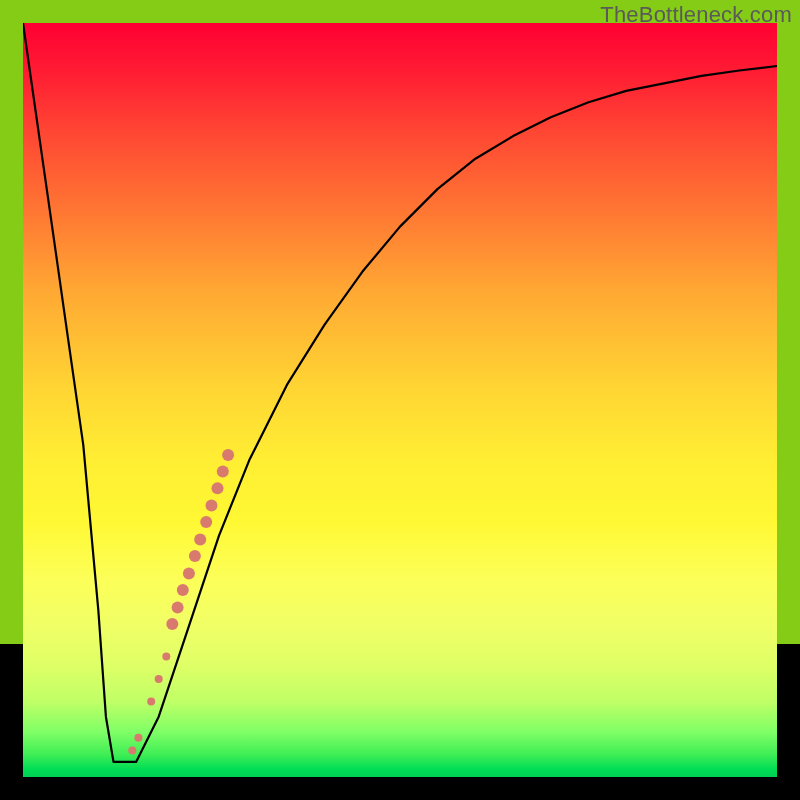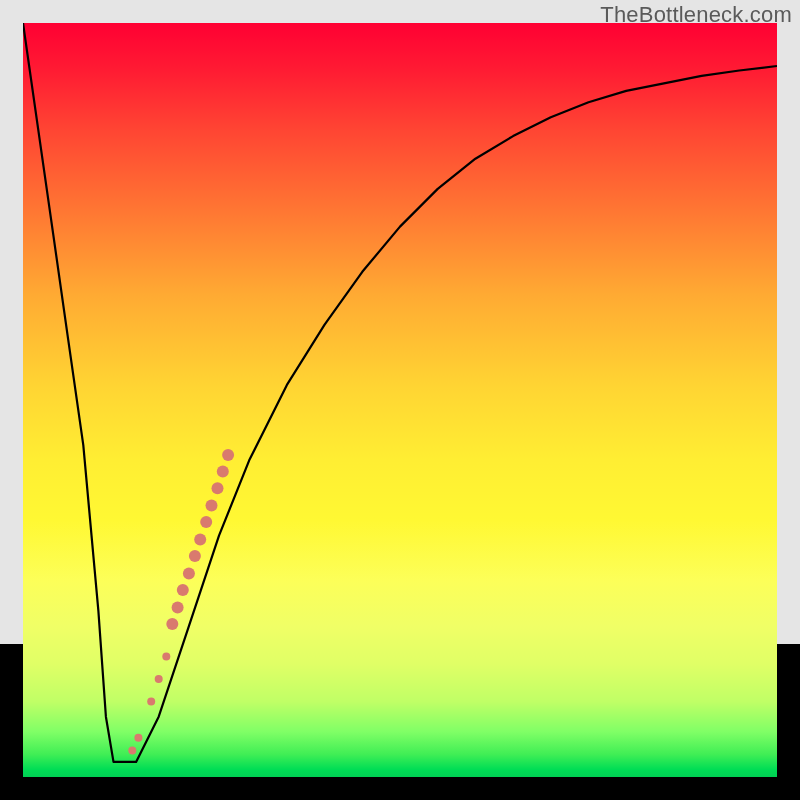--- a/index.html
+++ b/index.html
@@ -10,21 +10,21 @@
     overflow: hidden;
     background: #000;
     font-family: Arial, Helvetica, sans-serif;
   }
   .frame {
     position: absolute;
     left: 0;
     top: 0;
     width: 800px;
     height: 644px;
-    background: #e5e5e5;
+    background: #84cc16;
   }
   .plot {
     position: absolute;
     left: 23px;
     top: 23px;
     width: 754px;
     height: 754px;
     
     background: linear-gradient(
       to bottom,

